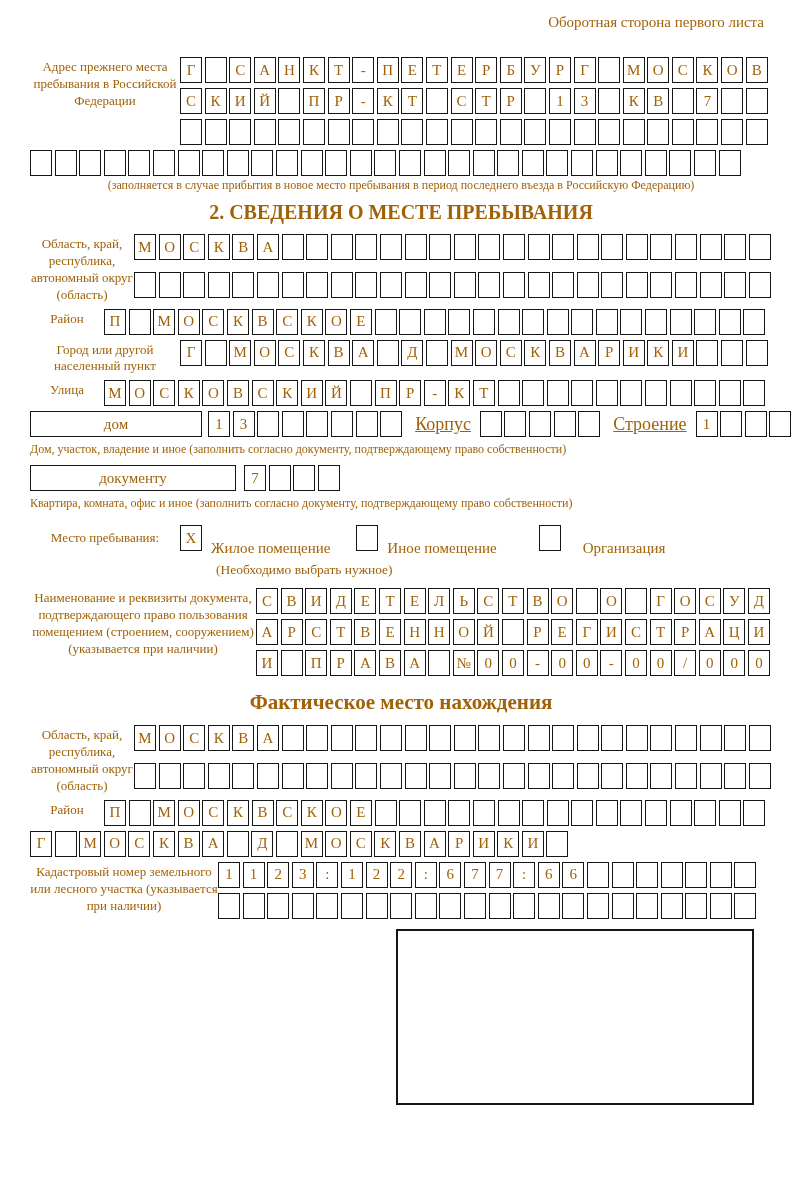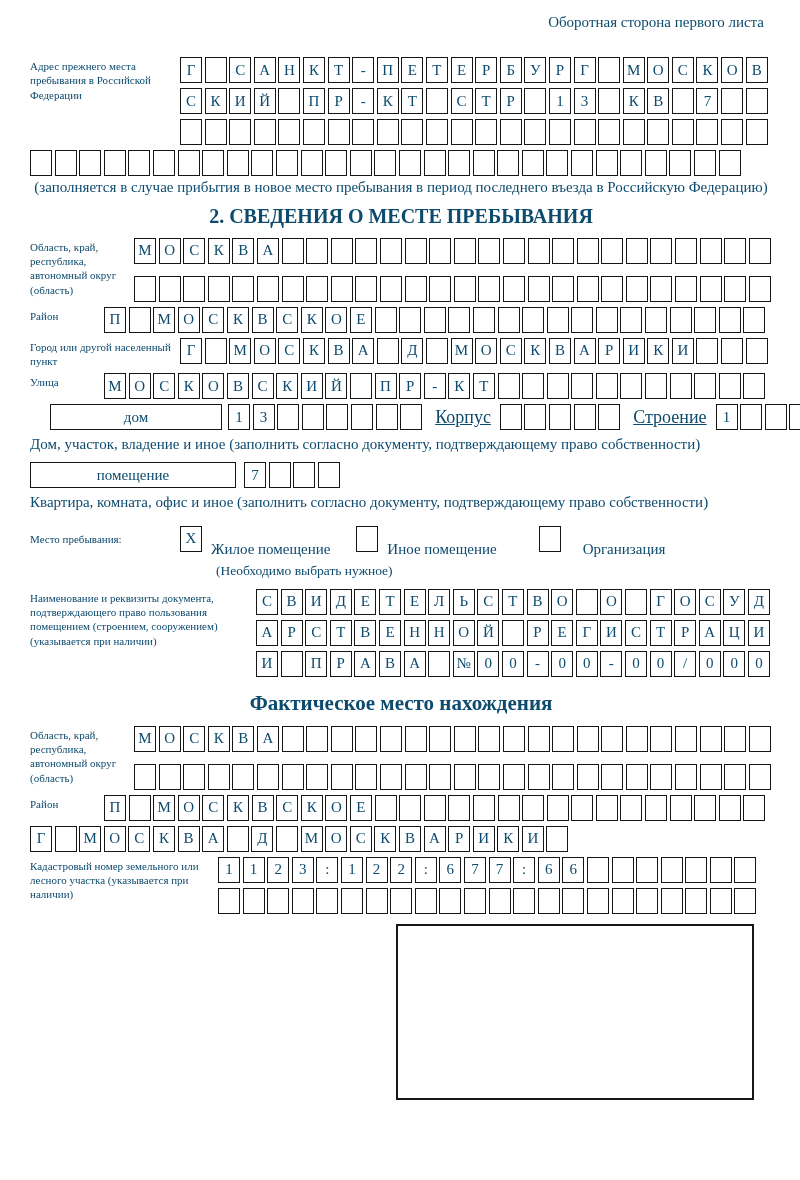--- a/index.html
+++ b/index.html
@@ -1,44 +1,44 @@
 <!DOCTYPE html>
 <html><head>
 <meta charset="utf-8">
 <style>
   html,body{margin:0;padding:0;background:#fff;}
   .page{
     width:800px;height:1180px;box-sizing:border-box;
     padding:14px 28px 10px 30px;
     font-family:"Liberation Serif","DejaVu Serif",serif;
-    color:#0c4a6e;background:#fff;position:relative;
+    color:#a16207;background:#fff;position:relative;
   }
   .header-note{text-align:right;font-size:15px;padding-right:8px;margin-bottom:26px;}
   .line{display:flex;align-items:flex-start;margin-bottom:5px;}
-  .label{font-size:11px;line-height:1.3;flex-shrink:0;padding-top:2px;}
+  .label{font-size:13px;line-height:1.3;flex-shrink:0;padding-top:2px;text-align:center;}
   .w150{width:150px;}
   .w103{width:104px;}
   .w73{width:74px;}
   .w205{width:206px;}
   .w188{width:188px;}
   .w225{width:226px;}
   .rows{display:flex;flex-direction:column;gap:5px;}
   .rows.wide-gap{gap:12px;}
   .boxes{display:flex;gap:2.6px;flex-shrink:0;}
   .cell{
     box-sizing:border-box;width:22px;height:26px;flex-shrink:0;
     border:1.7px solid #161616;display:flex;align-items:center;justify-content:center;
     font-size:15px;line-height:1;background:#fff;
   }
   .labelbox{
     box-sizing:border-box;height:26px;border:1.7px solid #161616;
     display:flex;align-items:center;justify-content:center;
     font-size:15px;flex-shrink:0;
   }
-  .caption{font-size:15px;line-height:1.25;margin:2px 0 8px 0;}
+  .caption{font-size:12px;line-height:1.25;margin:2px 0 8px 0;}
   .caption.center{text-align:center;}
   .section-title{text-align:center;font-weight:bold;font-size:20px;margin:8px 0 10px 0;}
   .inline-label{font-size:18px;padding:3px 9px 0 13px;flex-shrink:0;text-decoration:underline;}
   .stay-line{align-items:center;margin-top:8px;}
   .opt-label{font-size:15px;padding:0 12px 0 9px;margin-top:21px;}
   .stay-note{font-size:13.5px;margin:3px 0 10px 186px;}
   .sub-heading{text-align:center;font-weight:bold;font-size:21px;margin:14px 0 10px 0;}
   .sub-note{text-align:center;font-size:13.5px;line-height:1.45;margin-bottom:8px;}
   .stamp-box{
     box-sizing:border-box;width:358px;height:176px;border:2px solid #161616;
@@ -323,21 +323,21 @@
         <span class="cell"></span>
         <span class="cell"></span>
         <span class="cell"></span>
         <span class="cell"></span>
         <span class="cell"></span>
         <span class="cell"></span>
       </div>
   </div>
 
   <div class="line">
-    <div class="labelbox" style="width:172px;margin-left:20px;">дом</div>
+    <div class="labelbox" style="width:172px;">дом</div>
     <div class="boxes" style="margin-left:6px;">
         <span class="cell">1</span>
         <span class="cell">3</span>
         <span class="cell"></span>
         <span class="cell"></span>
         <span class="cell"></span>
         <span class="cell"></span>
         <span class="cell"></span>
         <span class="cell"></span>
       </div>
@@ -353,21 +353,21 @@
     <div class="boxes">
         <span class="cell">1</span>
         <span class="cell"></span>
         <span class="cell"></span>
         <span class="cell"></span>
       </div>
   </div>
   <div class="caption">Дом, участок, владение и иное (заполнить согласно документу, подтверждающему право собственности)</div>
 
   <div class="line">
-    <div class="labelbox" style="width:206px;">помещение</div>
+    <div class="labelbox" style="width:206px;">документу</div>
     <div class="boxes" style="margin-left:8px;">
         <span class="cell">7</span>
         <span class="cell"></span>
         <span class="cell"></span>
         <span class="cell"></span>
       </div>
   </div>
   <div class="caption">Квартира, комната, офис и иное (заполнить согласно документу, подтверждающему право собственности)</div>
 
   <div class="line stay-line">

